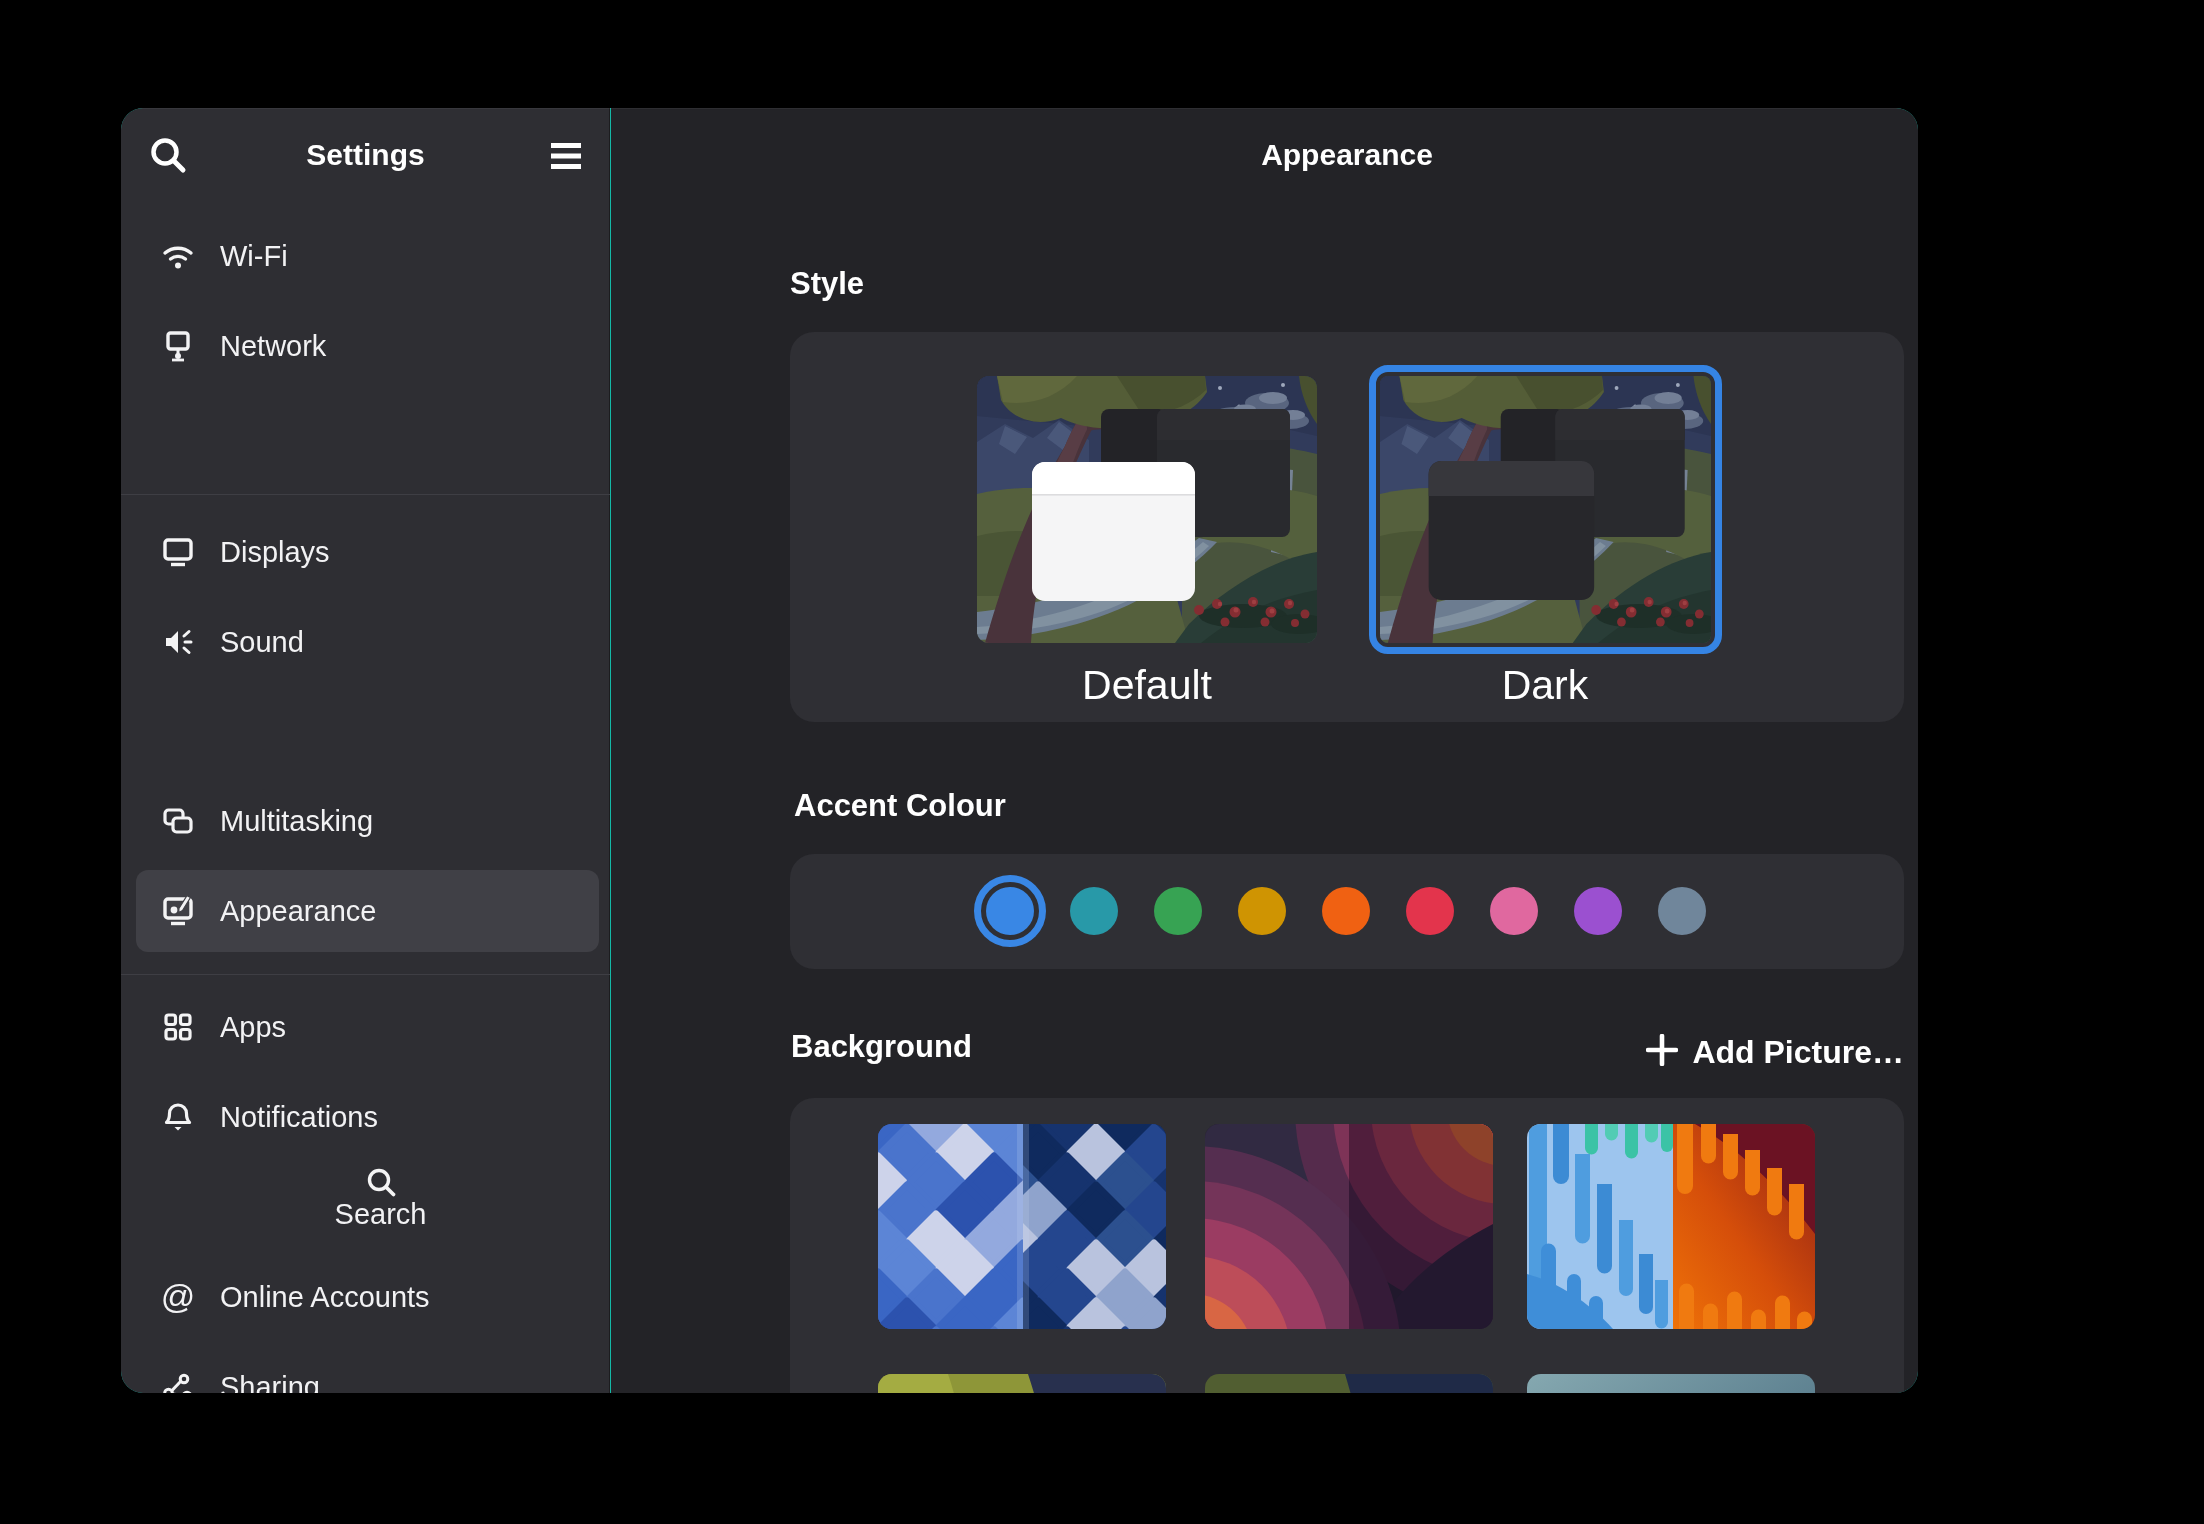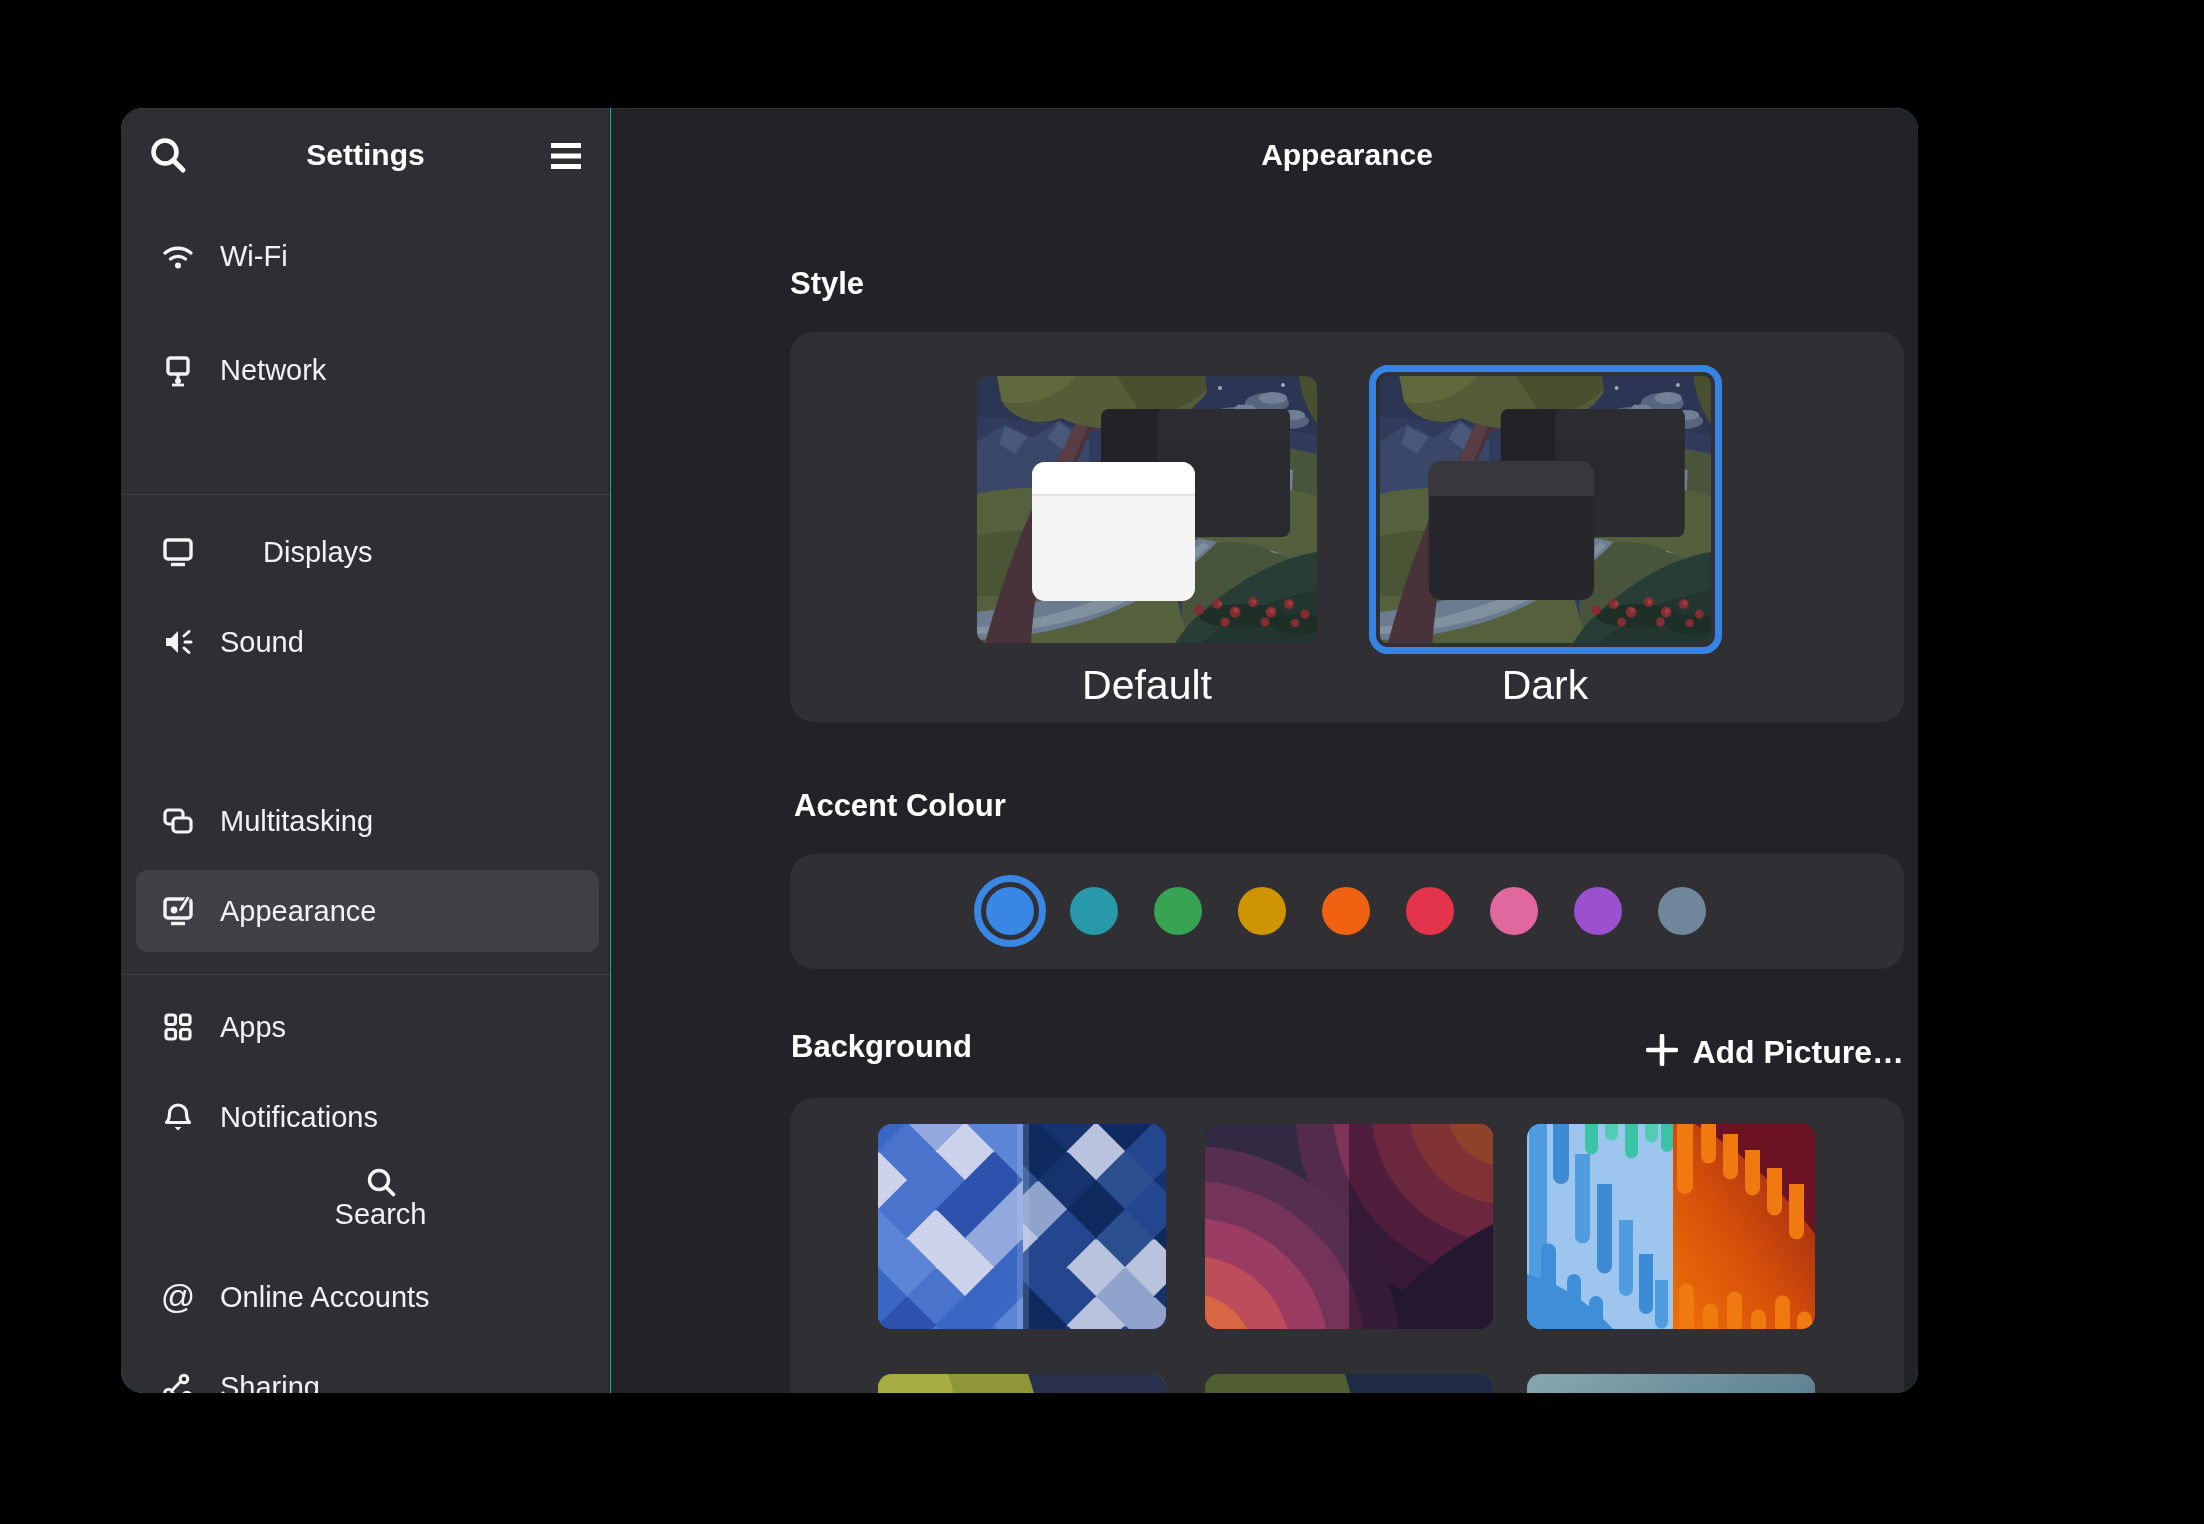--- a/index.html
+++ b/index.html
@@ -360,31 +360,31 @@
     <div class="sideitem" style="top:107px;">
       <svg class="ic" viewBox="0 0 32 32">
           <g fill="none" stroke="#f4f4f5" stroke-width="3.4" stroke-linecap="round">
             <path d="M3 13 A 20 20 0 0 1 29 13"></path>
             <path d="M8.5 19 A 12 12 0 0 1 23.5 19"></path>
           </g>
           <circle cx="16" cy="25.5" r="3" fill="#f4f4f5"></circle>
         </svg>
       <div class="lb">Wi-Fi</div>
     </div>
-    <div class="sideitem" style="top:197px;align-items:flex-end;">
+    <div class="sideitem" style="top:197px;">
       <svg class="ic" viewBox="0 0 32 32">
           <rect x="6" y="3" width="20" height="16" rx="2.5" fill="none" stroke="#f2f2f4" stroke-width="3.4"></rect>
           <line x1="16" y1="19" x2="16" y2="24" stroke="#f2f2f4" stroke-width="3"></line>
           <circle cx="16" cy="26" r="3" fill="#f2f2f4"></circle>
           <line x1="10" y1="30" x2="22" y2="30" stroke="#f2f2f4" stroke-width="2.8"></line>
         </svg>
       <div class="lb">Network</div>
     </div>
     <div class="sep" style="top:386px;"></div>
-    <div class="sideitem" style="top:403px;gap:43px;">
+    <div class="sideitem" style="top:403px;">
       <svg class="ic" viewBox="0 0 32 32">
           <rect x="3" y="4" width="26" height="19" rx="3" fill="none" stroke="#f4f4f5" stroke-width="3.4"></rect>
           <line x1="9" y1="28.5" x2="23" y2="28.5" stroke="#f4f4f5" stroke-width="3.4"></line>
         </svg>
       <div class="lb">Displays</div>
     </div>
     <div class="sideitem" style="top:493px;">
       <svg class="ic" viewBox="0 0 32 32">
           <path d="M4 12 L9 12 L16 5 L16 27 L9 20 L4 20 z" fill="#f4f4f5"></path>
           <g stroke="#f4f4f5" stroke-width="3" stroke-linecap="round" fill="none">

